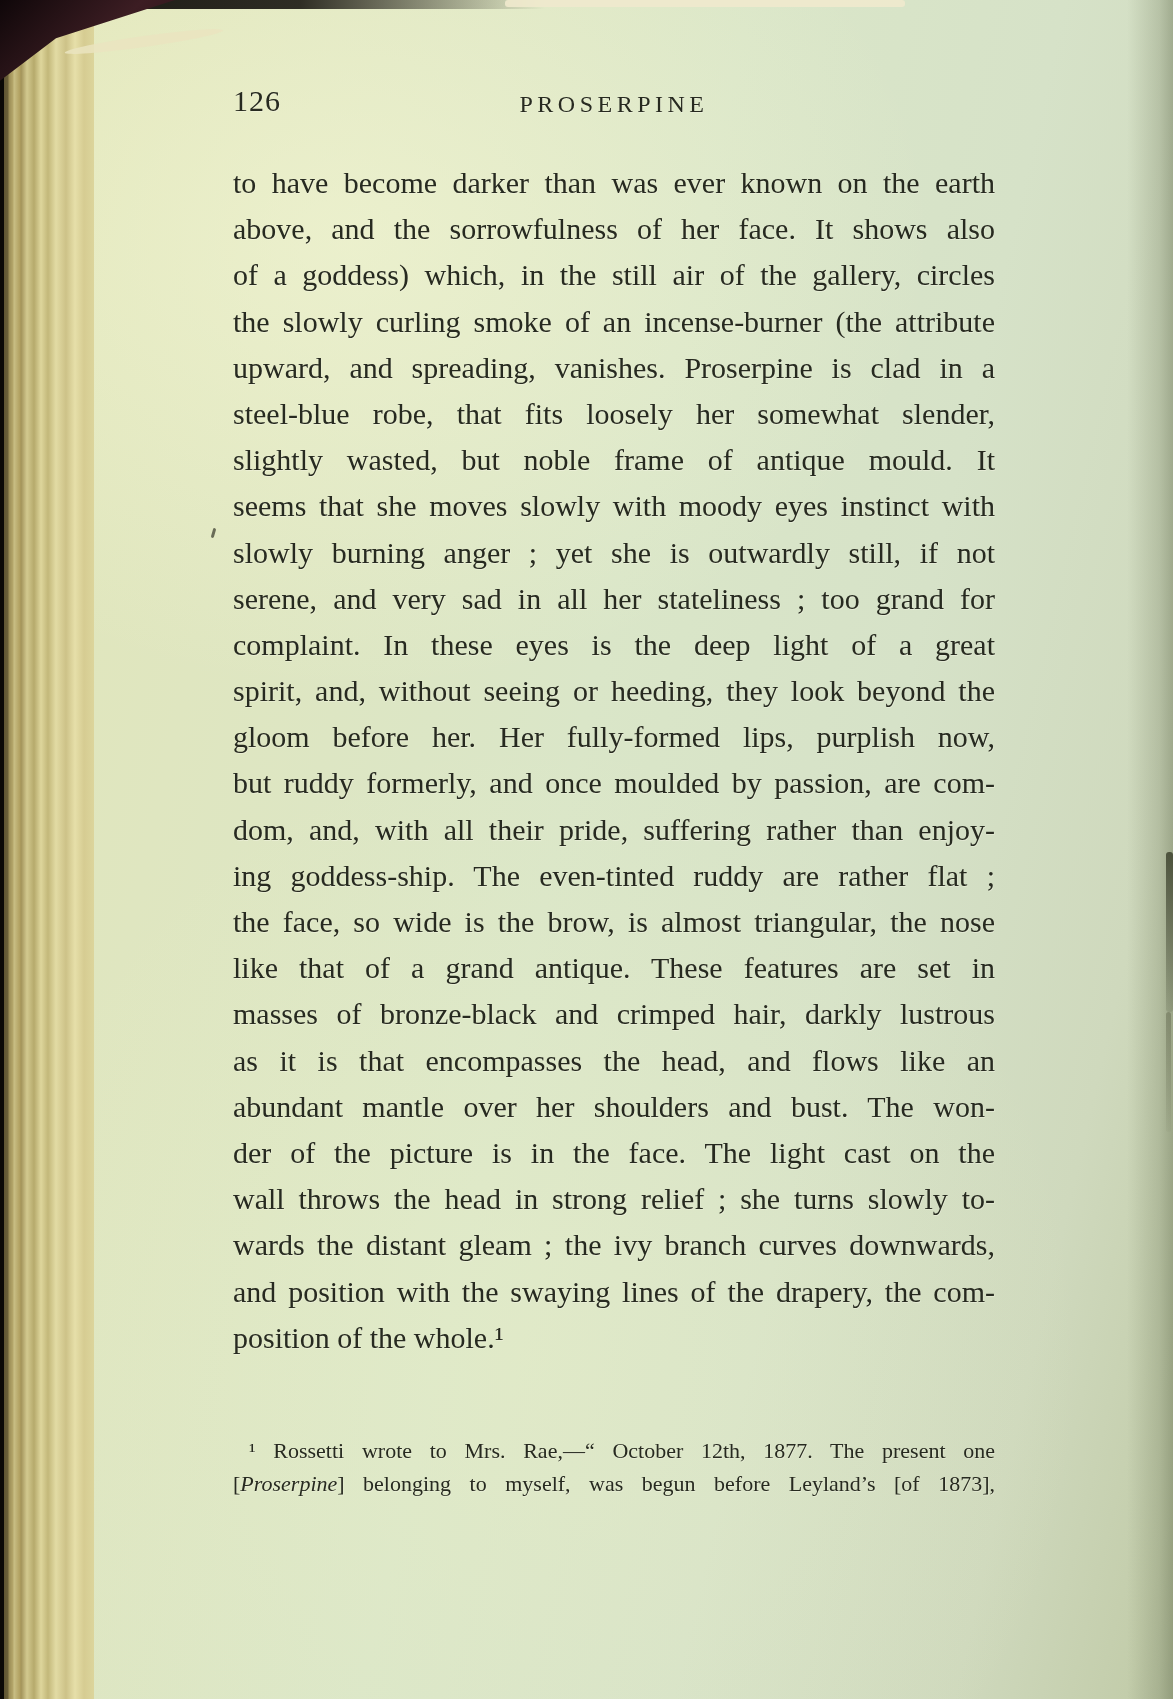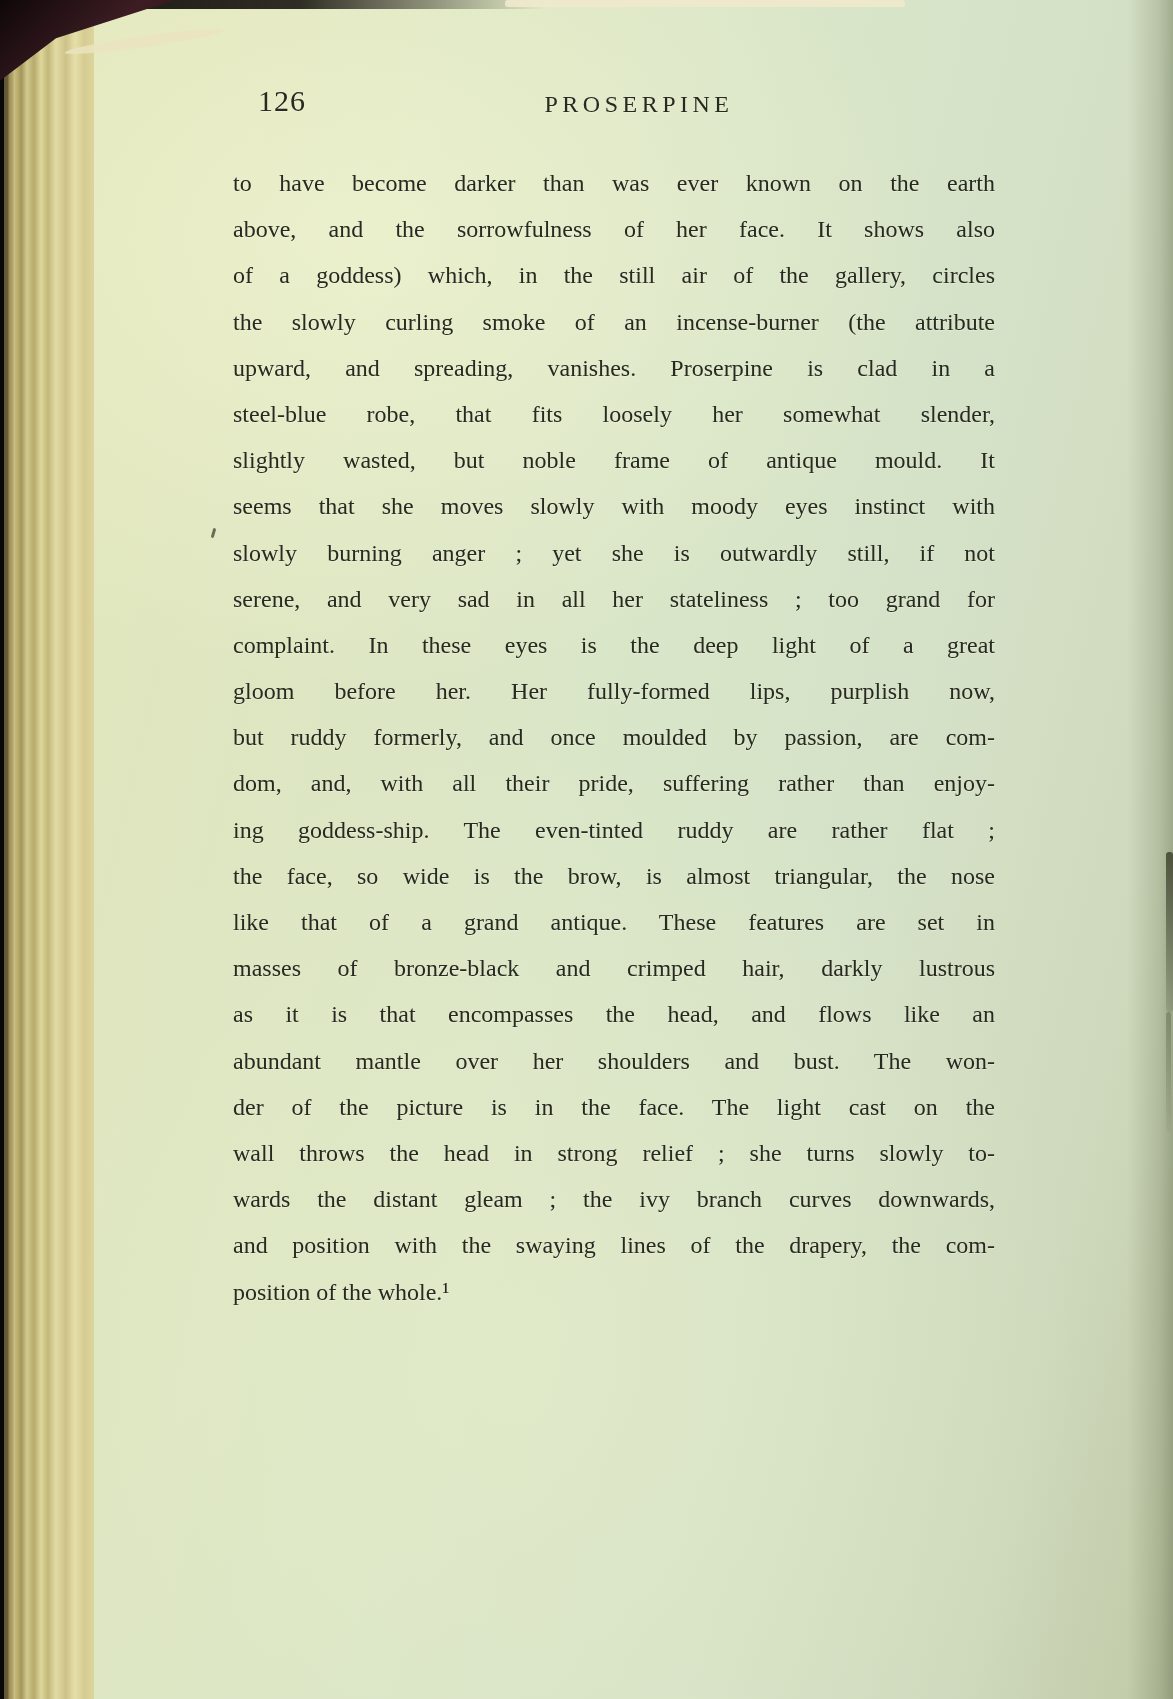--- a/index.html
+++ b/index.html
@@ -63,27 +63,27 @@
   .right-streak2{
     position:absolute;right:2px;top:1012px;width:5px;height:120px;border-radius:3px;
     background:linear-gradient(180deg,rgba(90,95,70,0.45),rgba(90,95,70,0.05));
   }
   
   .content{
     position:absolute;left:233px;top:84px;width:762px;height:1500px;
     color:#272a20;
     text-shadow:0.5px 0.6px 0 rgba(247,247,230,0.45);
   }
-  .head{position:absolute;left:0;top:0;width:100%;height:60px;margin-left:25px;}
+  .head{position:absolute;left:0;top:0;width:100%;height:60px;}
   .pagenum{position:absolute;left:0;top:0;font-size:30px;letter-spacing:1px;}
   .runtitle{
     position:absolute;left:0;top:7px;width:100%;text-align:center;
     font-size:24px;letter-spacing:4.5px;font-weight:400;
   }
-  .bodytext{position:absolute;left:0;top:76px;width:762px;font-size:24px;}
+  .bodytext{position:absolute;left:0;top:76px;width:762px;font-size:30px;}
   .bl{
     line-height:46.2px;height:46.2px;white-space:normal;
     text-align:justify;text-align-last:justify;
   }
   .bl.last{text-align-last:left;}
   .footnote{position:absolute;left:0;top:1350px;width:762px;font-size:22px;}
   .fnl{line-height:33px;text-align:justify;text-align-last:justify;}
   .fn1{text-indent:16px;}
   .it{font-style:italic;}
   
@@ -117,32 +117,37 @@
       <div class="bl">above, and the sorrowfulness of her face.  It shows also</div>
       <div class="bl">of a goddess) which, in the still air of the gallery, circles</div>
       <div class="bl">the slowly curling smoke of an incense-burner (the attribute</div>
       <div class="bl">upward, and spreading, vanishes.  Proserpine is clad in a</div>
       <div class="bl">steel-blue robe, that fits loosely her somewhat slender,</div>
       <div class="bl">slightly wasted, but noble frame of antique mould.  It</div>
       <div class="bl">seems that she moves slowly with moody eyes instinct with</div>
       <div class="bl">slowly burning anger ; yet she is outwardly still, if not</div>
       <div class="bl">serene, and very sad in all her stateliness ; too grand for</div>
       <div class="bl">complaint.  In these eyes is the deep light of a great</div>
+      <div class="bl">spirit, and, without seeing or heeding, they look beyond the</div>
       <div class="bl">gloom before her.  Her fully-formed lips, purplish now,</div>
       <div class="bl">but ruddy formerly, and once moulded by passion, are com-</div>
       <div class="bl">dom, and, with all their pride, suffering rather than enjoy-</div>
       <div class="bl">ing goddess-ship.  The even-tinted ruddy are rather flat ;</div>
       <div class="bl">the face, so wide is the brow, is almost triangular, the nose</div>
       <div class="bl">like that of a grand antique.  These features are set in</div>
       <div class="bl">masses of bronze-black and crimped hair, darkly lustrous</div>
       <div class="bl">as it is that encompasses the head, and flows like an</div>
       <div class="bl">abundant mantle over her shoulders and bust.  The won-</div>
       <div class="bl">der of the picture is in the face.  The light cast on the</div>
       <div class="bl">wall throws the head in strong relief ; she turns slowly to-</div>
       <div class="bl">wards the distant gleam ; the ivy branch curves downwards,</div>
       <div class="bl">and position with the swaying lines of the drapery, the com-</div>
       <div class="bl last">position of the whole.¹</div>
     </div>
 
+    <div class="footnote">
+      <div class="fnl fn1">¹ Rossetti wrote to Mrs. Rae,—“ October 12th, 1877.   The present one</div>
+      <div class="fnl fn2"><span>[</span><span class="it">Proserpine</span><span>] belonging to myself, was begun before Leyland’s [of 1873],</span></div>
+    </div>
 
     <span class="scanmark"></span>
   </div>
 </div>
 
 </body></html>

